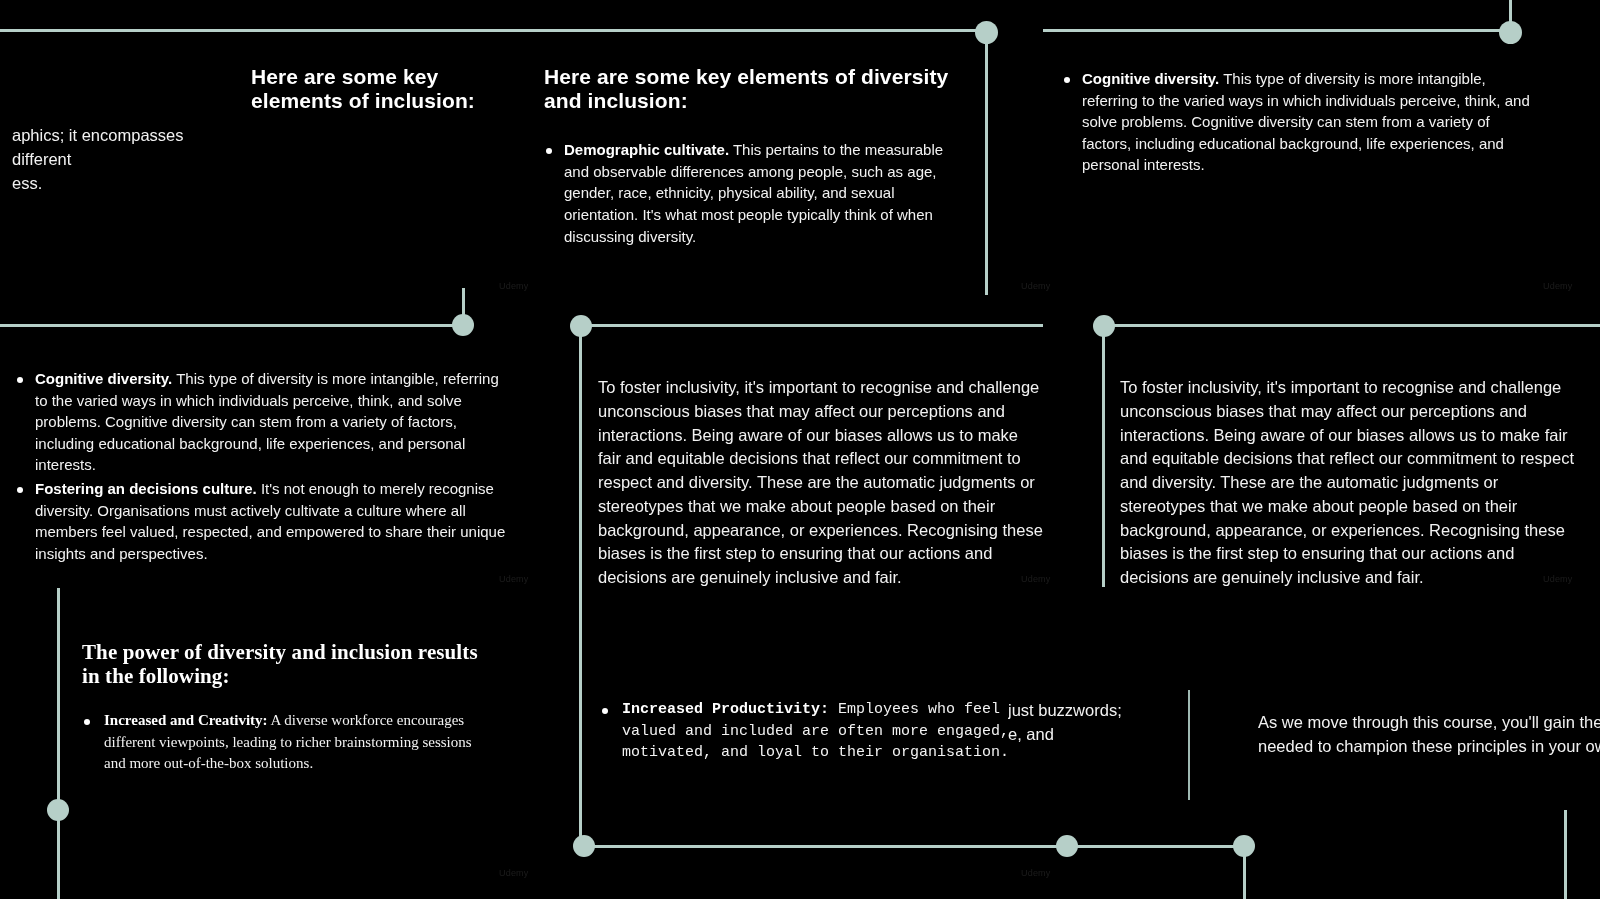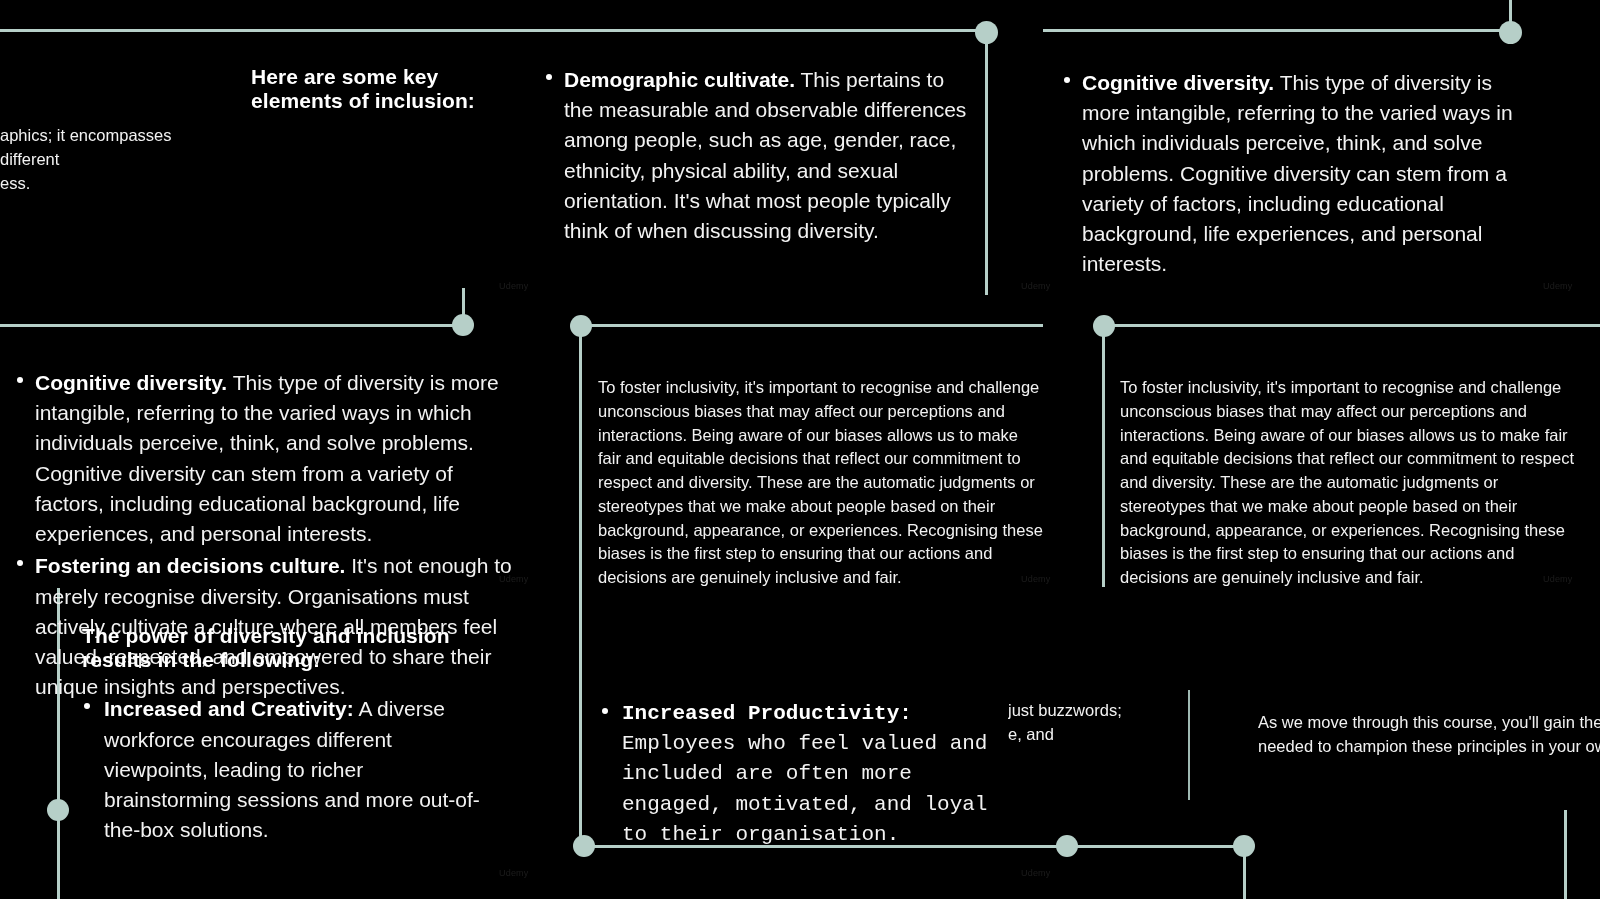--- a/index.html
+++ b/index.html
@@ -57,21 +57,21 @@
   }
   ul.bullets {
     margin: 0;
     padding: 0;
     list-style: none;
   }
   ul.bullets > li {
     position: relative;
     padding-left: 20px;
     margin-bottom: 2px;
-    font-size: 21px;
+    font-size: 15px;
     line-height: 1.44;
     color: #f2f2f2;
   }
   ul.bullets > li::before {
     content: "";
     position: absolute;
     left: 2px;
     top: 9px;
     width: 6px;
     height: 6px;
@@ -126,30 +126,31 @@
 
   <div class="line h" style="left:579px; top:845px; width:675px;"></div>
   <div class="node" style="left:573px; top:835px; width:22px; height:22px;"></div>
   <div class="node" style="left:1056px; top:835px; width:22px; height:22px;"></div>
   <div class="node" style="left:1233px; top:835px; width:22px; height:22px;"></div>
   <div class="line v" style="left:1243px; top:855px; height:44px;"></div>
   <div class="line v" style="left:1564px; top:810px; height:89px;"></div>
 
   <div class="line v thin" style="left:1188px; top:690px; height:110px; width:2px; background:#9fb9b3;"></div>
 
-  <div class="card clip" style="left:0px; top:124px; width:215px;">
+  <div class="card clip" style="left:12px; top:124px; width:215px;">
     <p class="para">aphics; it encompasses different</p>
     <p class="para">ess.</p>
   </div>
 
   <div class="card" style="left:251px; top:65px; width:285px;">
     <h2 class="head">Here are some key elements of inclusion:</h2>
   </div>
 
   <div class="card" style="left:544px; top:65px; width:425px;">
+    <h2 class="head">Here are some key elements of diversity and inclusion:</h2>
     <ul class="bullets">
       <li><span class="lead">Demographic cultivate.</span><span> This pertains to the measurable and observable differences among people, such as age, gender, race, ethnicity, physical ability, and sexual orientation. It's what most people typically think of when discussing diversity.</span></li>
     </ul>
   </div>
 
   <div class="card clip" style="left:1062px; top:68px; width:480px;">
     <ul class="bullets">
       <li><span class="lead">Cognitive diversity.</span><span> This type of diversity is more intangible, referring to the varied ways in which individuals perceive, think, and solve problems. Cognitive diversity can stem from a variety of factors, including educational background, life experiences, and personal interests.</span></li>
     </ul>
   </div>
@@ -162,21 +163,21 @@
   </div>
 
   <div class="card" style="left:598px; top:376px; width:445px;">
     <p class="para">To foster inclusivity, it's important to recognise and challenge unconscious biases that may affect our perceptions and interactions. Being aware of our biases allows us to make fair and equitable decisions that reflect our commitment to respect and diversity. These are the automatic judgments or stereotypes that we make about people based on their background, appearance, or experiences. Recognising these biases is the first step to ensuring that our actions and decisions are genuinely inclusive and fair.</p>
   </div>
 
   <div class="card clip" style="left:1120px; top:376px; width:455px;">
     <p class="para">To foster inclusivity, it's important to recognise and challenge unconscious biases that may affect our perceptions and interactions. Being aware of our biases allows us to make fair and equitable decisions that reflect our commitment to respect and diversity. These are the automatic judgments or stereotypes that we make about people based on their background, appearance, or experiences. Recognising these biases is the first step to ensuring that our actions and decisions are genuinely inclusive and fair.</p>
   </div>
 
-  <div class="card" style="left:82px; top:624px; width:410px;">
+  <div class="card" style="left:82px; top:640px; width:410px;font-family:Liberation Serif, serif;">
     <h2 class="head" style="margin-bottom:22px;">The power of diversity and inclusion results in the following:</h2>
     <ul class="bullets">
       <li style="padding-left:22px;"><span class="lead">Increased and Creativity:</span><span> A diverse workforce encourages different viewpoints, leading to richer brainstorming sessions and more out-of-the-box solutions.</span></li>
     </ul>
   </div>
 
   <div class="card" style="left:600px; top:699px; width:420px;">
     <ul class="bullets">
       <li style="padding-left:22px;font-family:Liberation Mono, monospace;"><span class="lead">Increased Productivity:</span><span> Employees who feel valued and included are often more engaged, motivated, and loyal to their organisation.</span></li>
     </ul>

